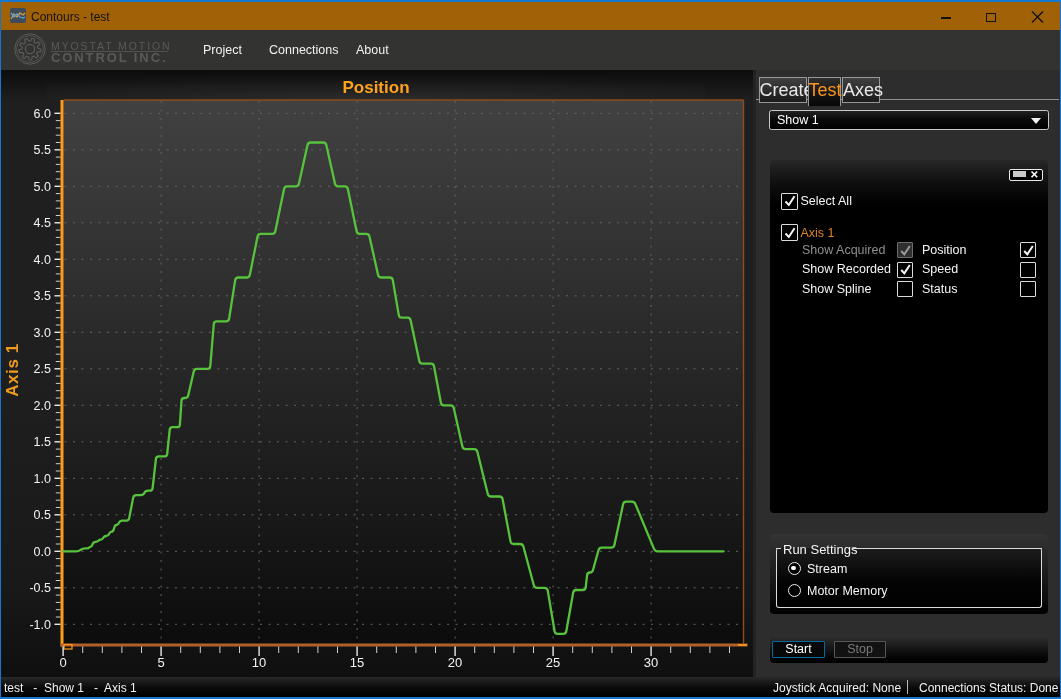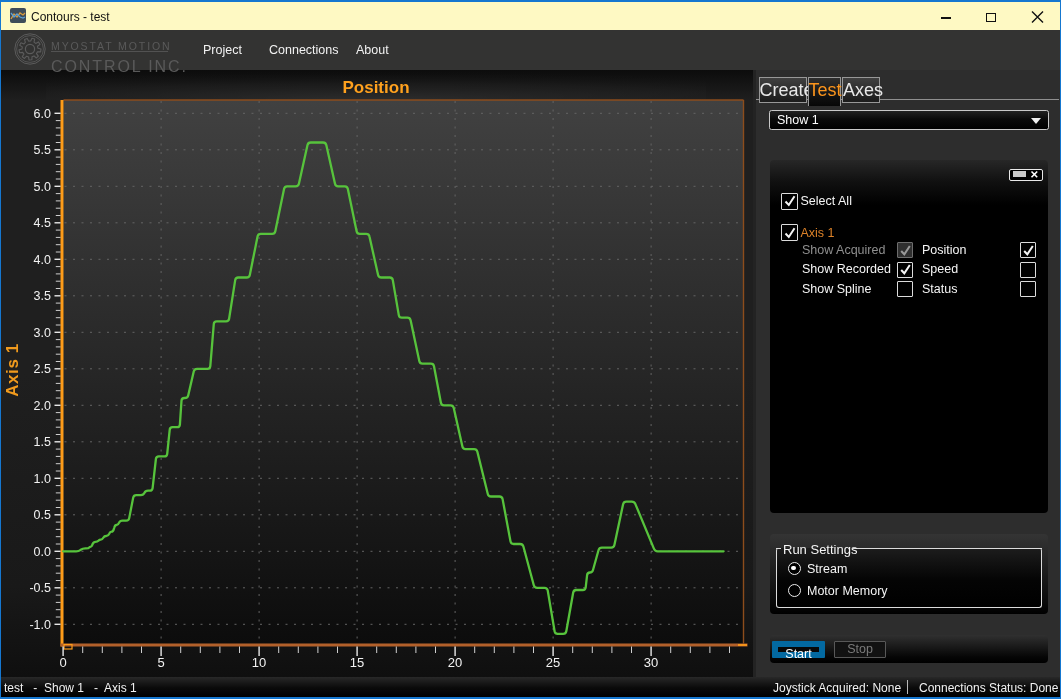--- a/index.html
+++ b/index.html
@@ -1,19 +1,19 @@
 <!DOCTYPE html>
 <html><head><meta charset="utf-8"><style>
 *{margin:0;padding:0;box-sizing:border-box}
 html,body{width:1061px;height:699px;overflow:hidden}
 body{font-family:"Liberation Sans",sans-serif;background:#2d2d2d;position:relative}
 .abs{position:absolute}
 
 #frame{position:absolute;inset:0;border:1px solid #1577d0;border-bottom:2px solid #1577d0;z-index:50;pointer-events:none}
-#titlebar{position:absolute;left:0;top:0;width:1061px;height:30px;background:#fef9c3;border-top:2px solid #1577d0}
+#titlebar{position:absolute;left:0;top:0;width:1061px;height:30px;background:#a16207;border-top:2px solid #1577d0}
 #titlebar .ticon{position:absolute;left:10px;top:6px}
 #titlebar .ttext{position:absolute;left:31px;top:8px;font-size:12px;color:#111}
 .winbtn{position:absolute;top:0;height:30px;color:#111}
 
 #menubar{position:absolute;left:0;top:30px;width:1061px;height:40px;background:#333332}
 #menubar .mitem{position:absolute;top:13px;font-size:12.5px;color:#f2f2f2}
 
 #rpanel{position:absolute;left:753px;top:70px;width:308px;height:607px;background:#2d2d2d}
 #vdivider{position:absolute;left:753px;top:70px;width:3px;height:607px;background:#232323}
 .tab{position:absolute;top:77px;height:26px;border:1px solid #989898;background:linear-gradient(#404040,#222 80%,#1c1c1c);color:#e8e8e8;font-size:18px;line-height:24px;z-index:2}
@@ -254,21 +254,21 @@
   <svg width="90" height="40" style="position:absolute;left:0;top:0">
     <g stroke="#5c5c5c" fill="none">
       <circle cx="30" cy="19" r="15.2" stroke-width="1"></circle>
       <circle cx="30" cy="19" r="13.4" stroke-width="0.8"></circle>
       <path d="M41.0 19.0 L40.6 21.9 L37.5 21.7 L36.5 23.6 L38.4 26.1 L36.3 28.0 L34.0 25.9 L32.0 26.7 L31.9 29.8 L29.0 30.0 L28.6 26.9 L26.6 26.2 L24.5 28.5 L22.2 26.8 L23.9 24.1 L22.7 22.4 L19.7 22.8 L19.0 19.9 L22.0 19.0 L22.3 16.9 L19.7 15.2 L21.0 12.7 L23.9 13.9 L25.4 12.4 L24.5 9.5 L27.2 8.4 L28.6 11.1 L30.7 11.0 L31.9 8.2 L34.7 9.0 L34.0 12.1 L35.7 13.4 L38.4 11.9 L40.0 14.4 L37.5 16.3 L38.0 18.3 Z" stroke-width="1.1" stroke-linejoin="round"></path>
       <circle cx="30" cy="19" r="4.6" stroke-width="1.2"></circle>
     </g>
   </svg>
   <div style="position:absolute;left:51px;top:9.5px;font-size:10.5px;font-weight:normal;letter-spacing:1.9px;color:#5a5a5a">MYOSTAT MOTION</div>
   <div style="position:absolute;left:51px;top:21px;width:117px;height:1px;background:#525252"></div>
-  <div style="position:absolute;left:51px;top:28px;font-size:16px;font-weight:normal;letter-spacing:1.9px;color:#5a5a5a">CONTROL INC.</div>
+  <div style="position:absolute;left:51px;top:20px;font-size:13px;font-weight:bold;letter-spacing:1.9px;color:#5a5a5a">CONTROL INC.</div>
   <div class="mitem" style="left:203px">Project</div>
   <div class="mitem" style="left:269px">Connections</div>
   <div class="mitem" style="left:356px">About</div>
 </div>
 
 <div id="rpanel"></div>
 <div id="vdivider"></div>
 <div id="tabline"></div>
 <div class="tab" style="left:758.5px;width:48px">Create</div>
 <div class="tab" id="tabTest" style="left:807.5px;width:33.5px">Test</div>
@@ -330,21 +330,21 @@
 <div class="gb" style="left:776px;top:548px;width:266px;height:59.5px;border-top:none"></div>
 <div class="abs" style="left:776px;top:548px;width:5px;height:1px;background:#dcdcdc"></div>
 <div class="abs" style="left:853px;top:548px;width:189px;height:1px;background:#dcdcdc"></div>
 <div class="lbl" style="left:783px;top:542px;font-size:13px">Run Settings</div>
 <div class="radio sel" style="left:787.5px;top:562px"></div>
 <div class="lbl" style="left:807px;top:562px">Stream</div>
 <div class="radio" style="left:787.5px;top:584px"></div>
 <div class="lbl" style="left:807px;top:583.5px">Motor Memory</div>
 
 <div id="btnbar"></div>
-<div class="btn" style="left:772px;width:53px;border:6px solid #0369a1;background:#080808;color:#fff">Start</div>
+<div class="btn" style="left:772px;width:53px;border:1px solid #0369a1;background:#080808;color:#fff">Start</div>
 <div class="btn" style="left:834px;width:52px;border:1px solid #585858;background:#121212;color:#7a7a7a">Stop</div>
 
 <div id="statusbar">
   <div style="position:absolute;left:4px;top:3.5px">test&nbsp;&nbsp; -&nbsp; Show 1&nbsp;&nbsp; -&nbsp; Axis 1</div>
   <div style="position:absolute;left:773px;top:3.5px">Joystick Acquired: None</div>
   <div class="sep"></div>
   <div style="position:absolute;left:919px;top:3.5px">Connections Status: Done</div>
 </div>
 
 <div id="frame"></div>

